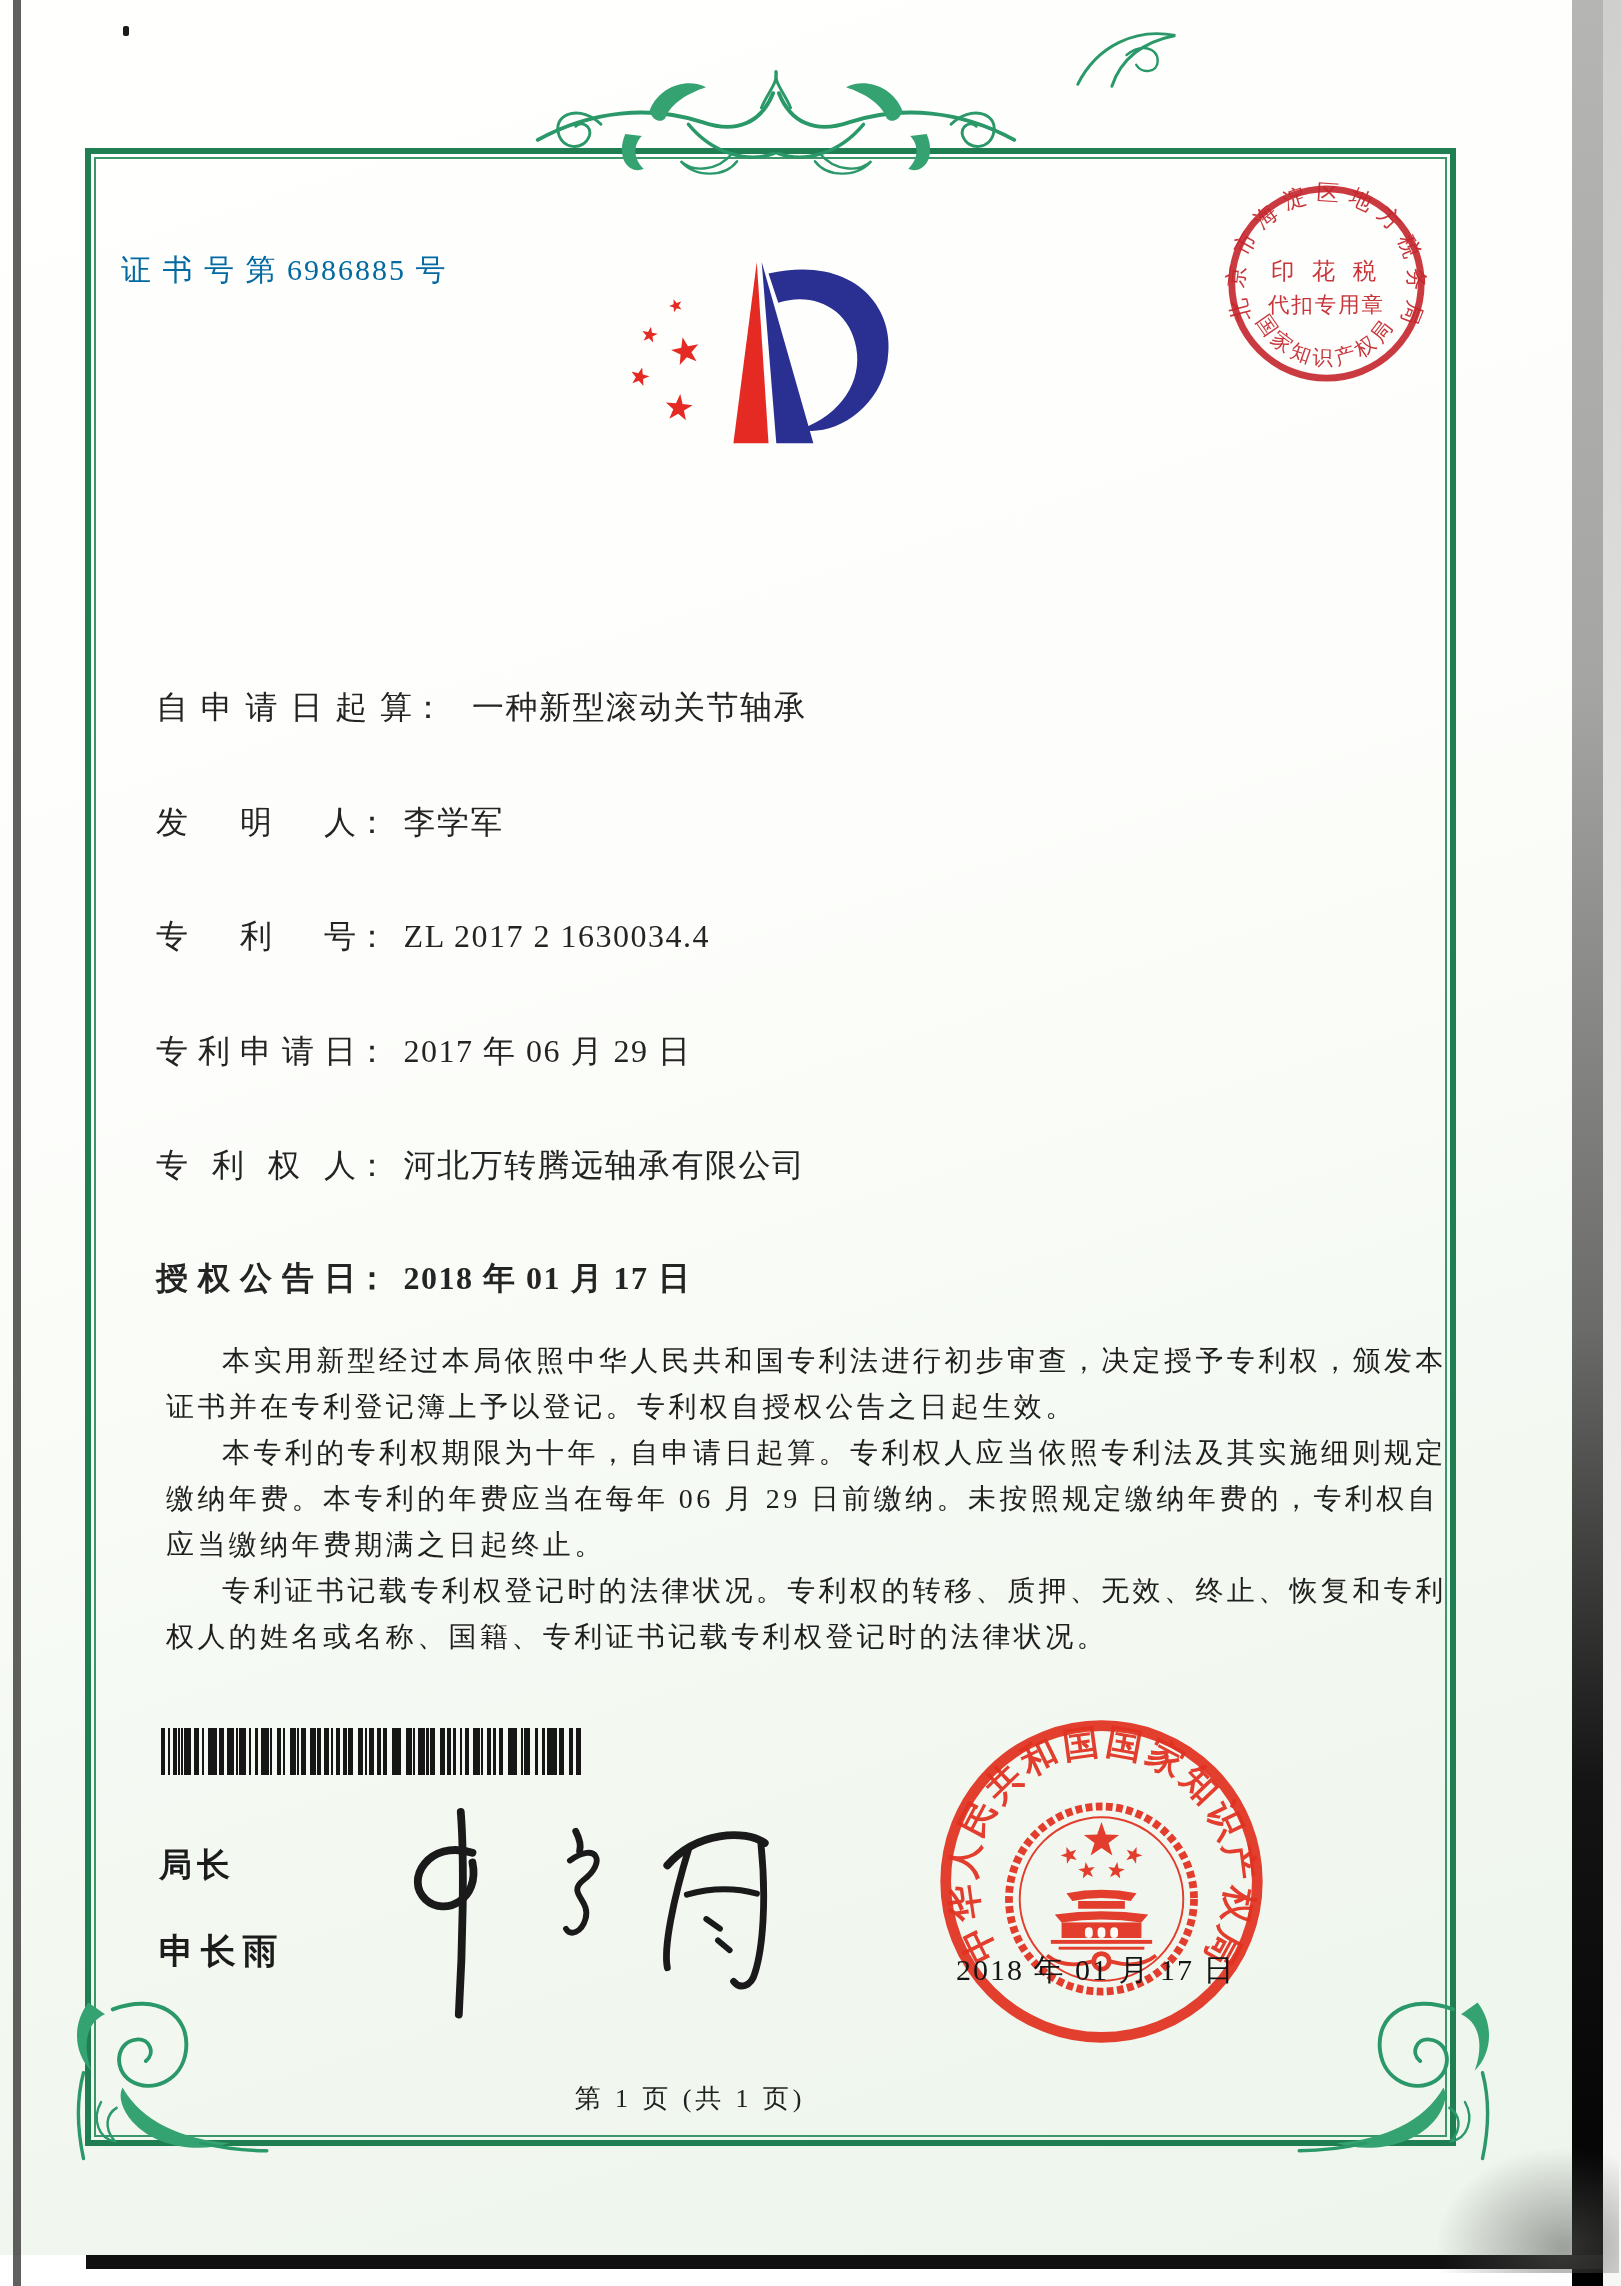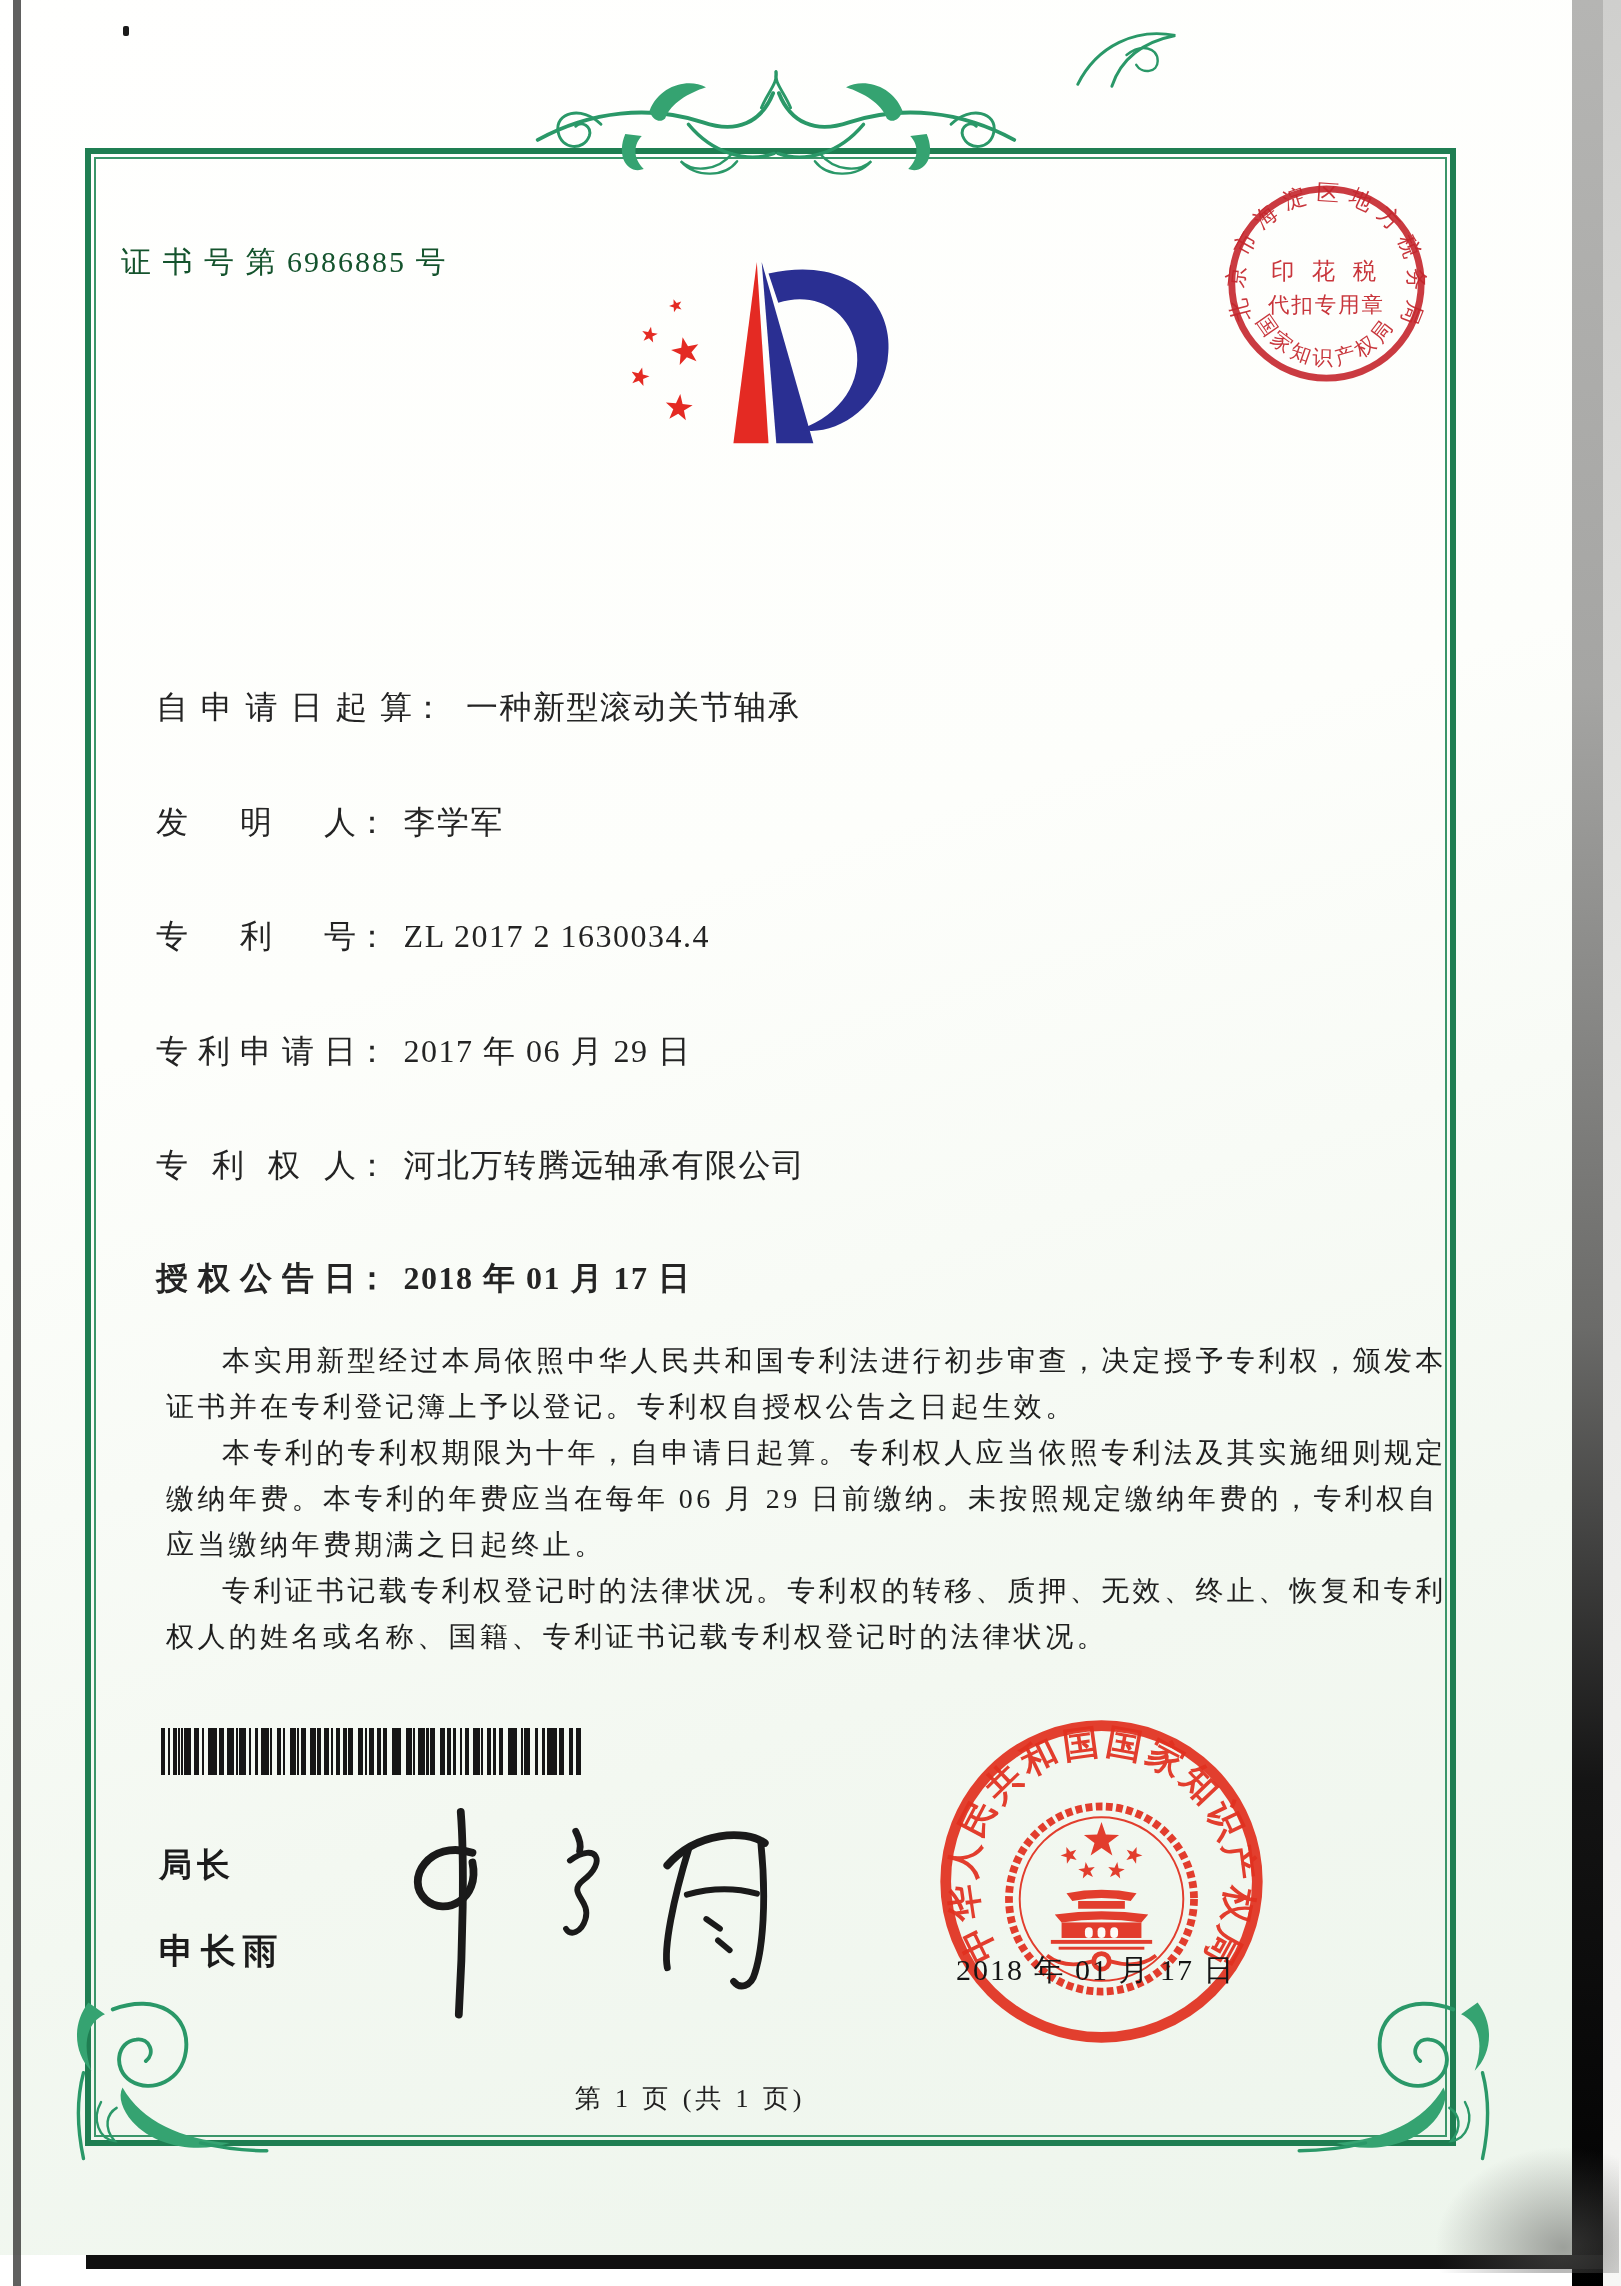--- a/index.html
+++ b/index.html
@@ -13,32 +13,32 @@
   .edge-right-outer{position:absolute;left:1603px;top:0;width:18.5px;height:2287px;
               background:linear-gradient(180deg,#cfcfcd 0%,#e7e7e5 50%,#f7f7f5 100%);}
   .edge-bottom{position:absolute;left:86px;top:2255px;width:1517px;height:13.7px;background:#101010;}
   .corner-shadow{position:absolute;left:1434px;top:2146px;width:185px;height:127px;
               background:radial-gradient(ellipse at 70% 80%,rgba(90,90,88,.55),rgba(90,90,88,0) 70%);}
   .speck{position:absolute;left:123px;top:26px;width:5.9px;height:9.8px;background:#1b1b1b;border-radius:2px;}
   .frame{position:absolute;left:85px;top:148px;width:1371px;height:1998px;box-sizing:border-box;
          border:6.8px solid #1f7e52;}
   .frame-inner{position:absolute;inset:2.9px;border:2px solid #3b966a;}
   .ornament{position:absolute;}
-  .certno{position:absolute;left:121px;top:242px;font-size:30px;letter-spacing:2px;color:#14532d;white-space:nowrap;}
+  .certno{position:absolute;left:121px;top:250px;font-size:30px;letter-spacing:2px;color:#0369a1;white-space:nowrap;}
   .title{position:absolute;left:85px;top:472px;width:1371px;text-align:center;
          font-size:76px;font-weight:700;letter-spacing:13.7px;text-indent:13.7px;color:#111;}
   .fields{position:absolute;left:156px;top:686px;font-size:32px;color:#242424;}
   .frow{position:absolute;left:0;white-space:nowrap;}
   .frow.r0{top:0;}   .frow.r1{top:115px;} .frow.r2{top:229px;}
   .frow.r3{top:344px;}.frow.r4{top:458px;} .frow.r5{top:571px;font-weight:bold;}
   .flabel{display:inline-block;width:200px;text-align:justify;text-align-last:justify;vertical-align:top;}
   .frow.r0 .flabel{width:256px;}
   .fcolon{display:inline-block;}
   .fvalue{margin-left:15.6px;letter-spacing:1.5px;}
-  .frow.r0 .fvalue{margin-left:22px;}
+  .frow.r0 .fvalue{margin-left:28px;}
   .bodytext{position:absolute;left:166px;top:1338px;width:1297px;}
   .bodytext p{margin:0;text-indent:2em;font-size:28px;line-height:46px;letter-spacing:3.4px;color:#1f1f1f;}
   .barcode{position:absolute;left:161px;top:1728px;width:421px;height:47px;
      background-image:
        repeating-linear-gradient(90deg,#161616 0 2px,transparent 2px 6.8px),
        repeating-linear-gradient(90deg,#161616 0 2.9px,transparent 2.9px 11.7px),
        repeating-linear-gradient(90deg,#161616 0 2px,transparent 2px 16.6px),
        repeating-linear-gradient(90deg,#161616 0 3.9px,transparent 3.9px 26px);}
   .commissioner{position:absolute;left:159px;top:1843px;font-family:"Liberation Sans","DejaVu Sans",sans-serif;
        font-weight:700;color:#1c1c1c;}

